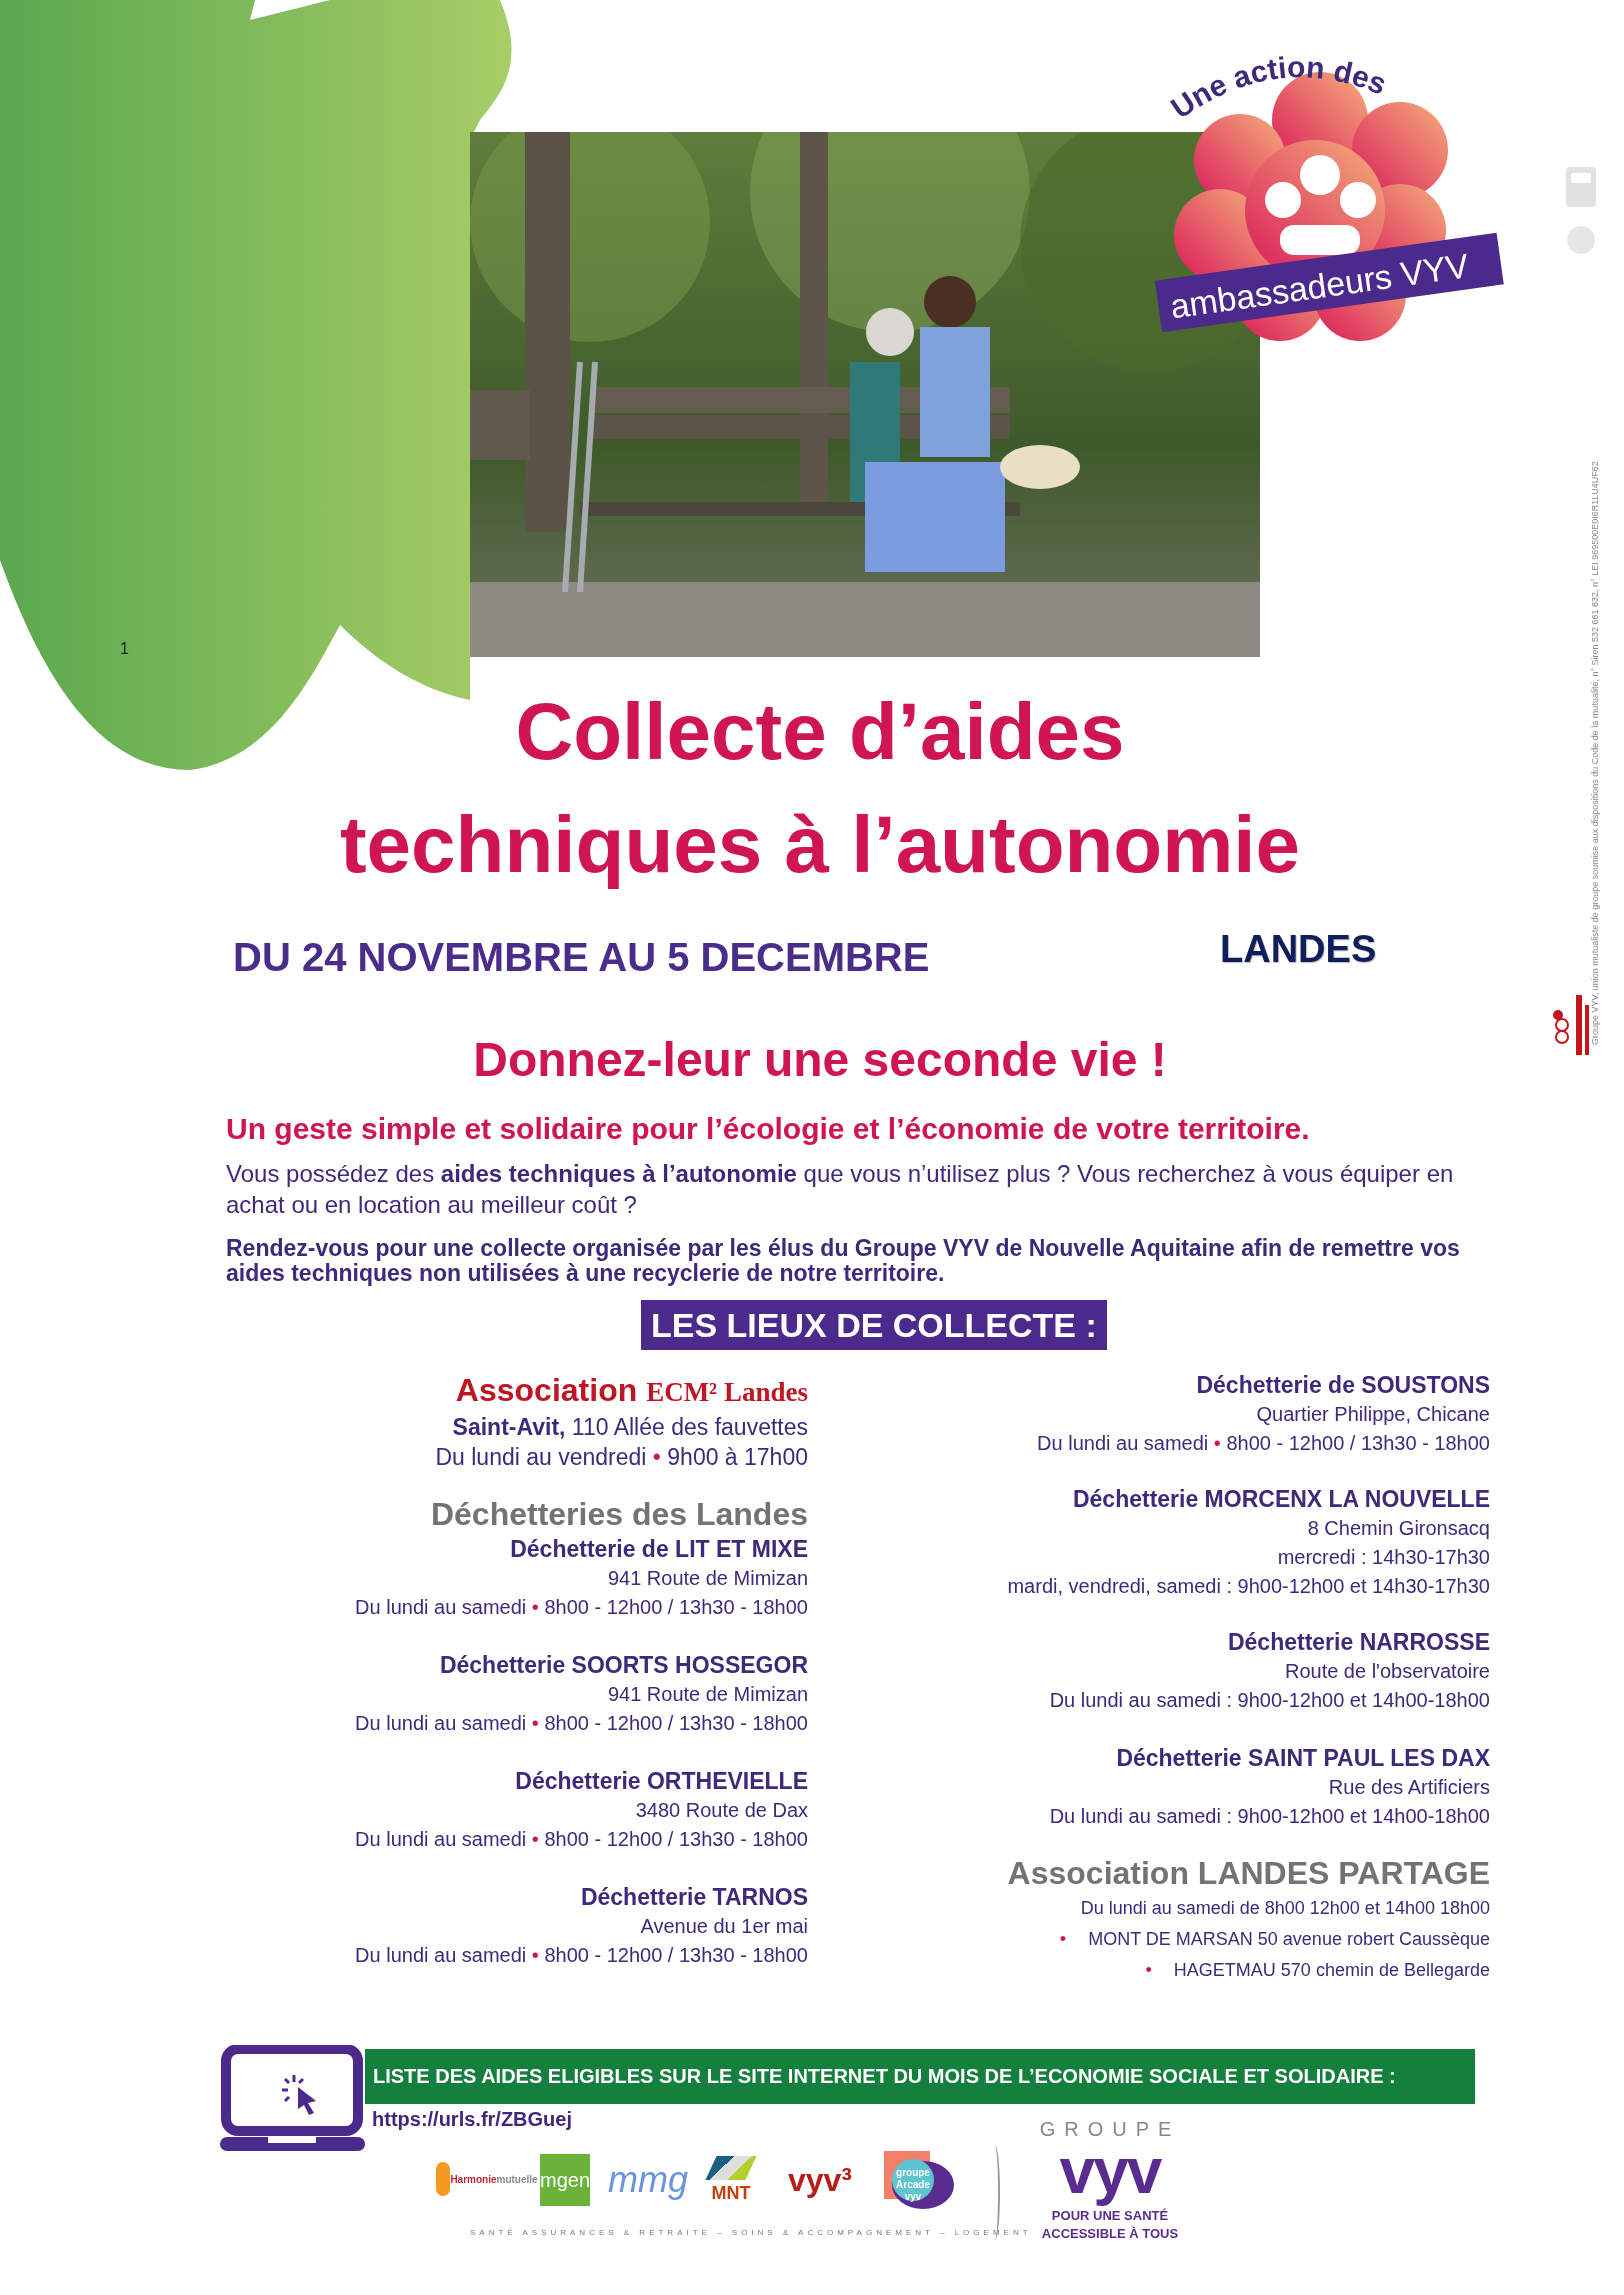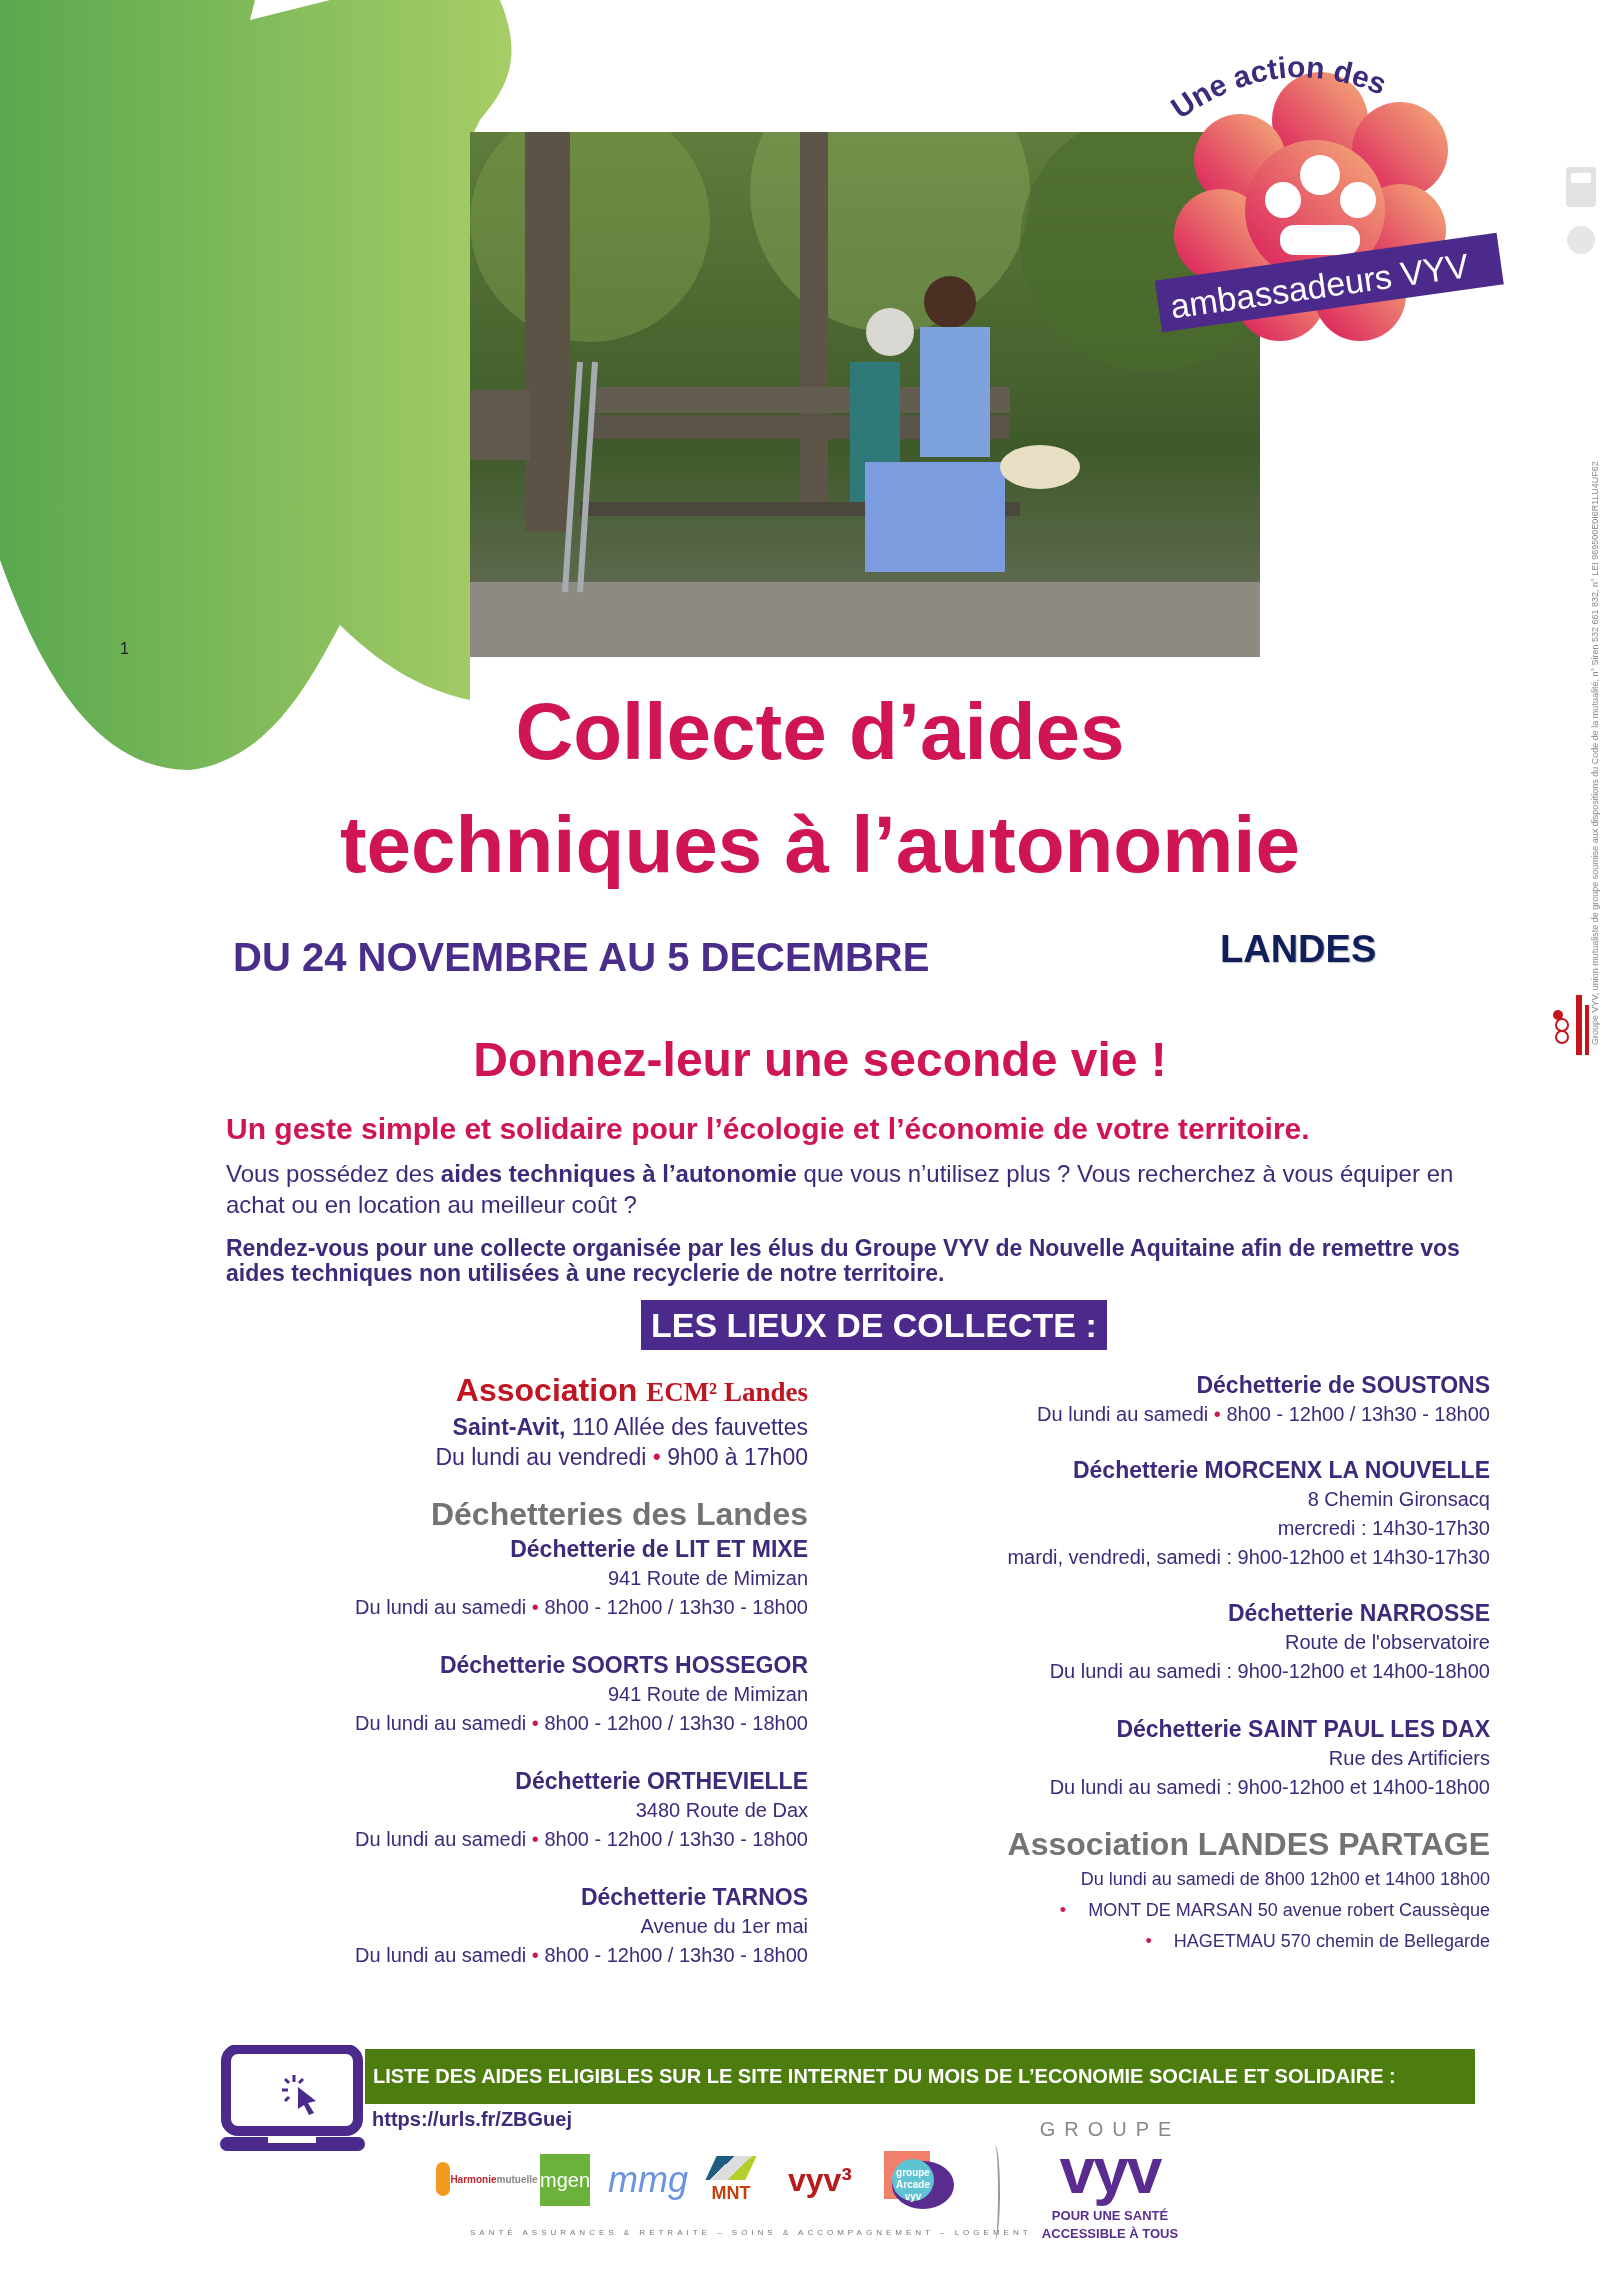--- a/index.html
+++ b/index.html
@@ -42,21 +42,21 @@
   .org-head .serif { font-family: "Liberation Serif", serif; font-size: 27px; }
   .place-name { font-size: 23px; font-weight: bold; color: #3d2a7a; line-height: 30px; }
   .line { font-size: 20px; color: #3d2a7a; line-height: 29px; }
   .line.big { font-size: 23px; line-height: 30px; }
   .line b { font-weight: bold; }
   .dot { color: #cf1552; }
   .bullet-line { font-size: 18px; color: #3d2a7a; line-height: 31px; }
   .bullet-line .dot { margin-right: 22px; }
 
   .monitor { position: absolute; left: 220px; top: 2045px; width: 145px; height: 110px; }
-  .list-banner { position: absolute; left: 365px; top: 2049px; width: 1110px; height: 55px; background: #4d7c0f; color: #fff; font-weight: bold; font-size: 20px; line-height: 55px; padding-left: 8px; }
+  .list-banner { position: absolute; left: 365px; top: 2049px; width: 1110px; height: 55px; background: #15803d; color: #fff; font-weight: bold; font-size: 20px; line-height: 55px; padding-left: 8px; }
   .url { position: absolute; left: 372px; top: 2108px; font-size: 20px; font-weight: bold; color: #3d2a7a; }
 
   .logos { position: absolute; left: 462px; top: 2145px; width: 520px; height: 70px; display: flex; align-items: center; gap: 28px; }
   .logo { height: 56px; display: flex; align-items: center; justify-content: center; font-weight: bold; }
   .logo-harmonie { width: 50px; flex-direction: row; font-size: 10px; color: #c0262d; line-height: 10px; }
   .logo-harmonie .hex { width: 34px; height: 34px; border: 7px solid #f49a1e; border-radius: 8px; margin-bottom: 3px; }
   .logo-harmonie .sub { color: #888; }
   .logo-mgen { width: 50px; height: 52px; background: #6ab23a; color: #fff; font-size: 20px; font-weight: normal; }
   .logo-mmg { width: 60px; color: #6a93e0; font-size: 36px; font-style: italic; font-weight: normal; }
   .logo-mnt { width: 50px; flex-direction: column; color: #c2410c; font-size: 18px; }
@@ -210,20 +210,21 @@
   <div class="block" style="margin-top:28px">
     <div class="place-name">Déchetterie TARNOS</div>
     <div class="line">Avenue du 1er mai</div>
     <div class="line"><span>Du lundi au samedi </span><span class="dot">•</span><span> 8h00 - 12h00 / 13h30 - 18h00</span></div>
   </div>
 </div>
 
 <div class="col right">
   <div class="block">
     <div class="place-name">Déchetterie de SOUSTONS</div>
+    <div class="line">Quartier Philippe, Chicane</div>
     <div class="line"><span>Du lundi au samedi </span><span class="dot">•</span><span> 8h00 - 12h00 / 13h30 - 18h00</span></div>
   </div>
   <div class="block" style="margin-top:26px">
     <div class="place-name">Déchetterie MORCENX LA NOUVELLE</div>
     <div class="line">8 Chemin Gironsacq</div>
     <div class="line">mercredi : 14h30-17h30</div>
     <div class="line">mardi, vendredi, samedi : 9h00-12h00 et 14h30-17h30</div>
   </div>
   <div class="block" style="margin-top:26px">
     <div class="place-name">Déchetterie NARROSSE</div>

